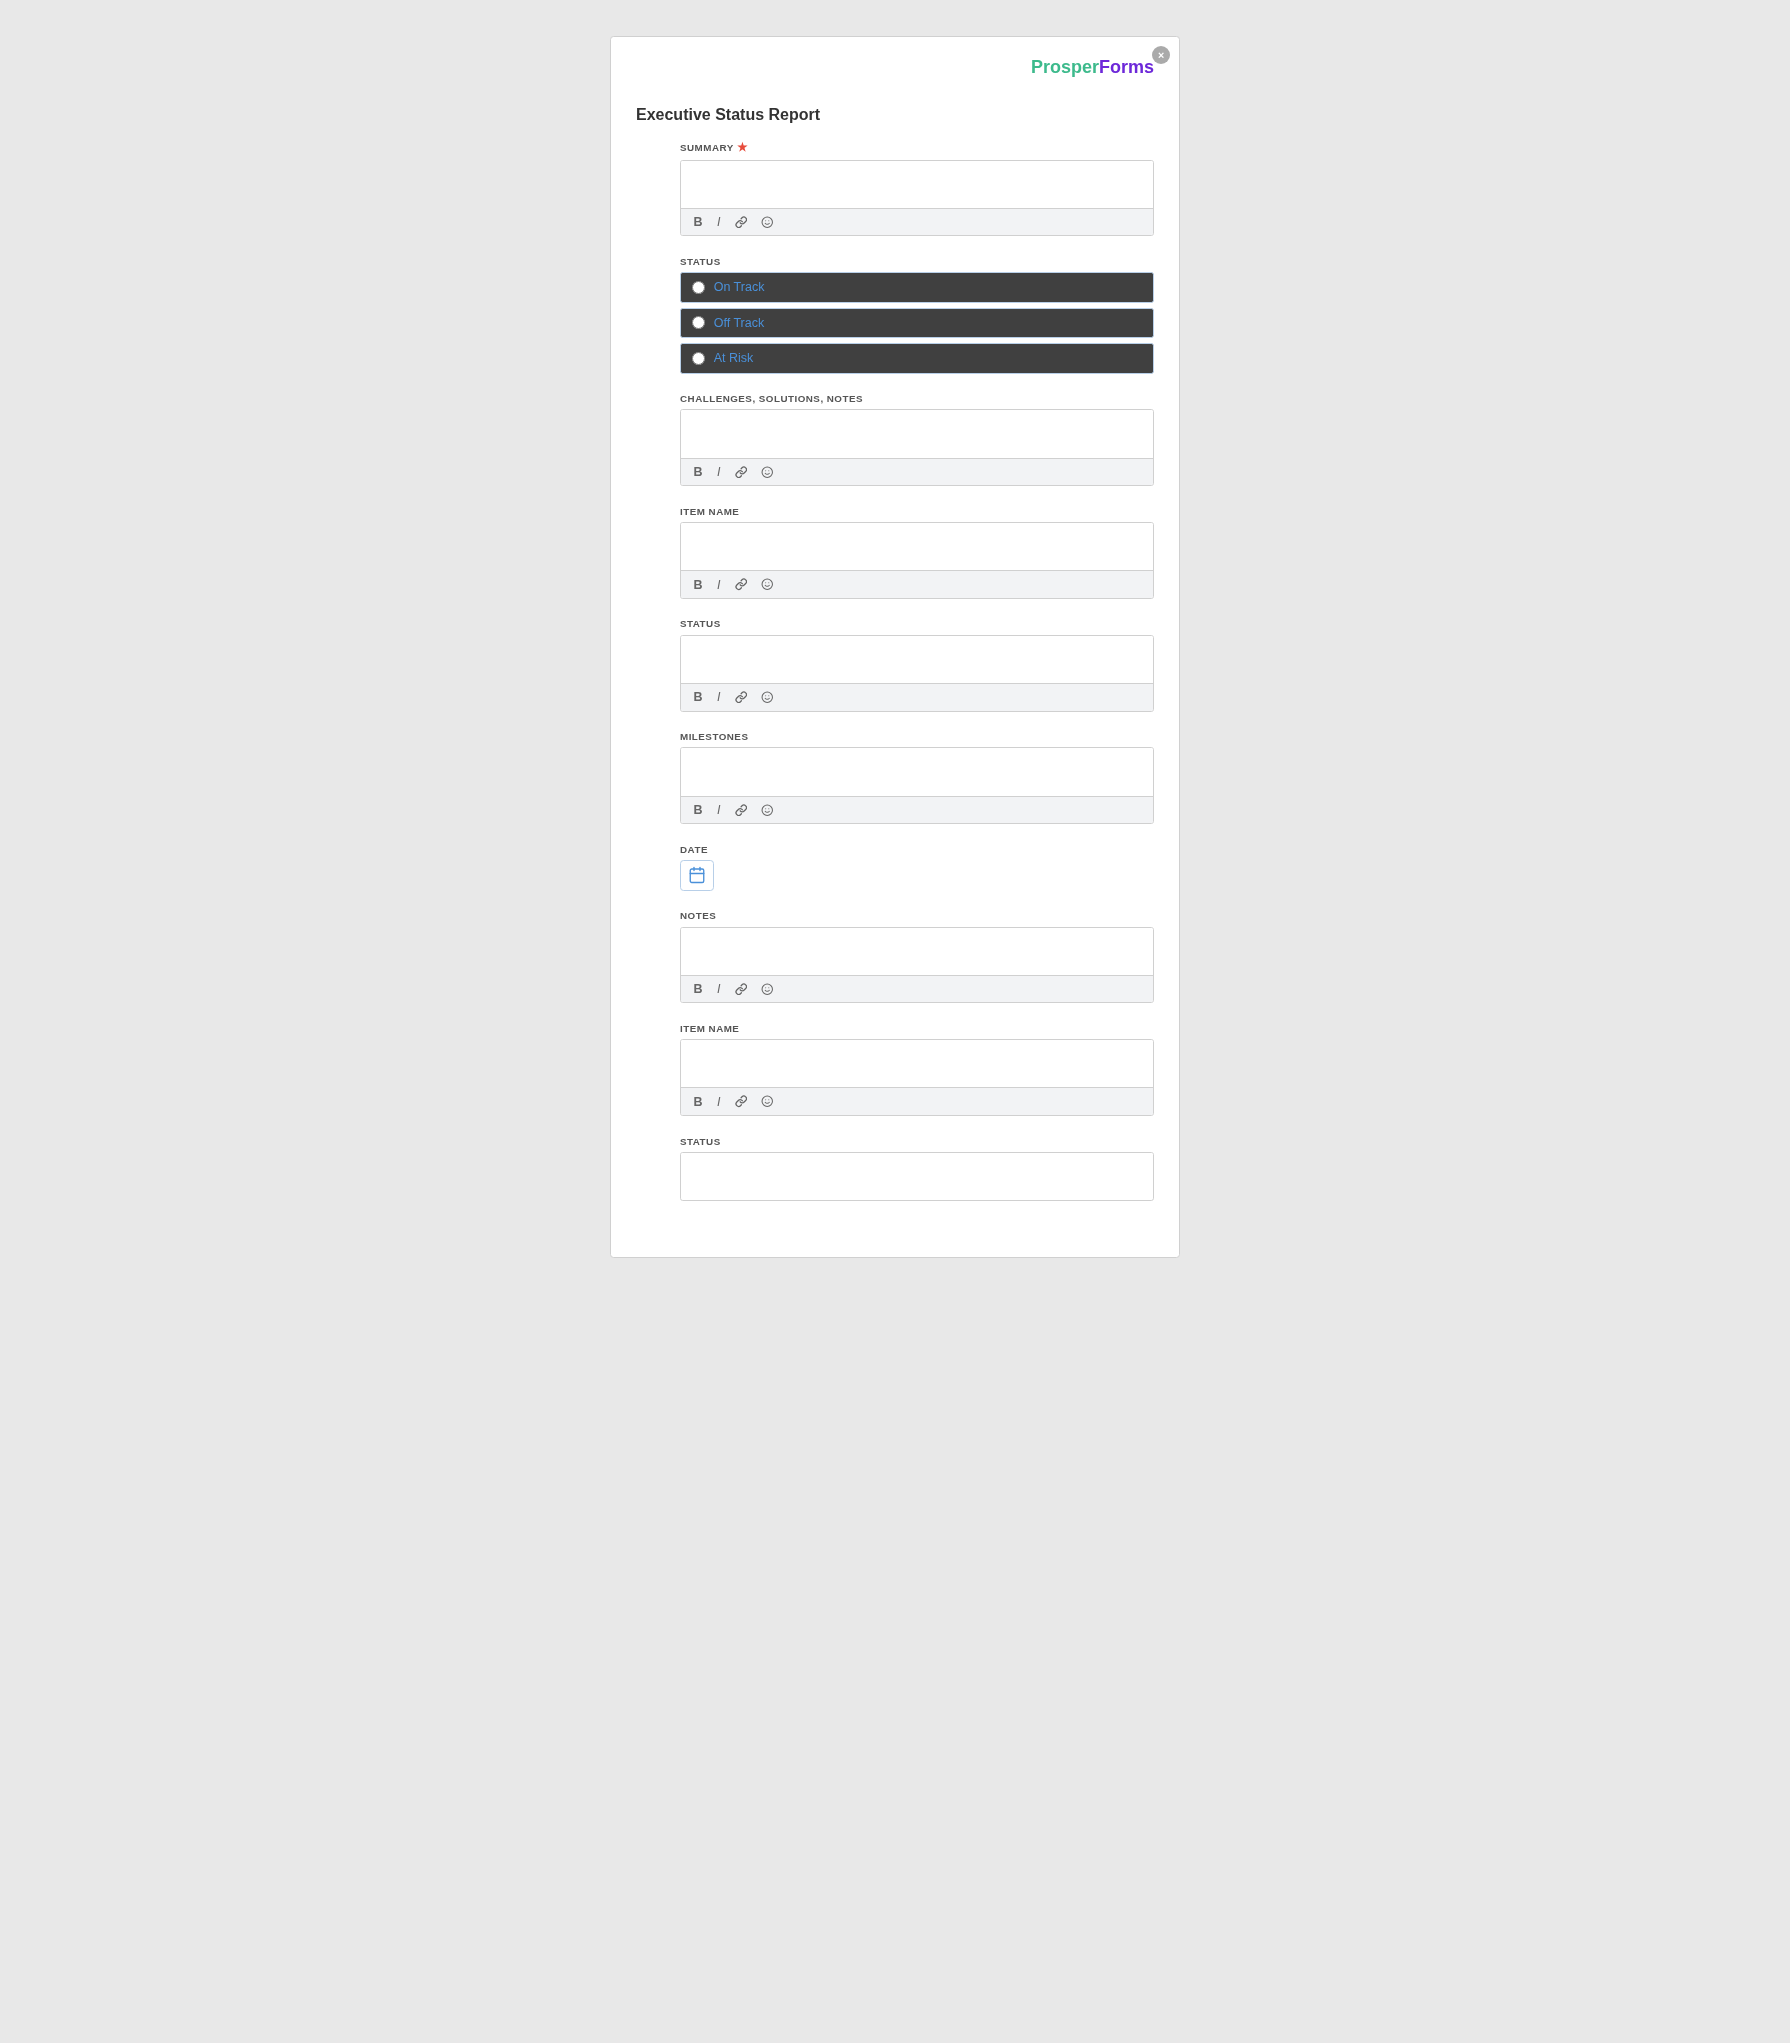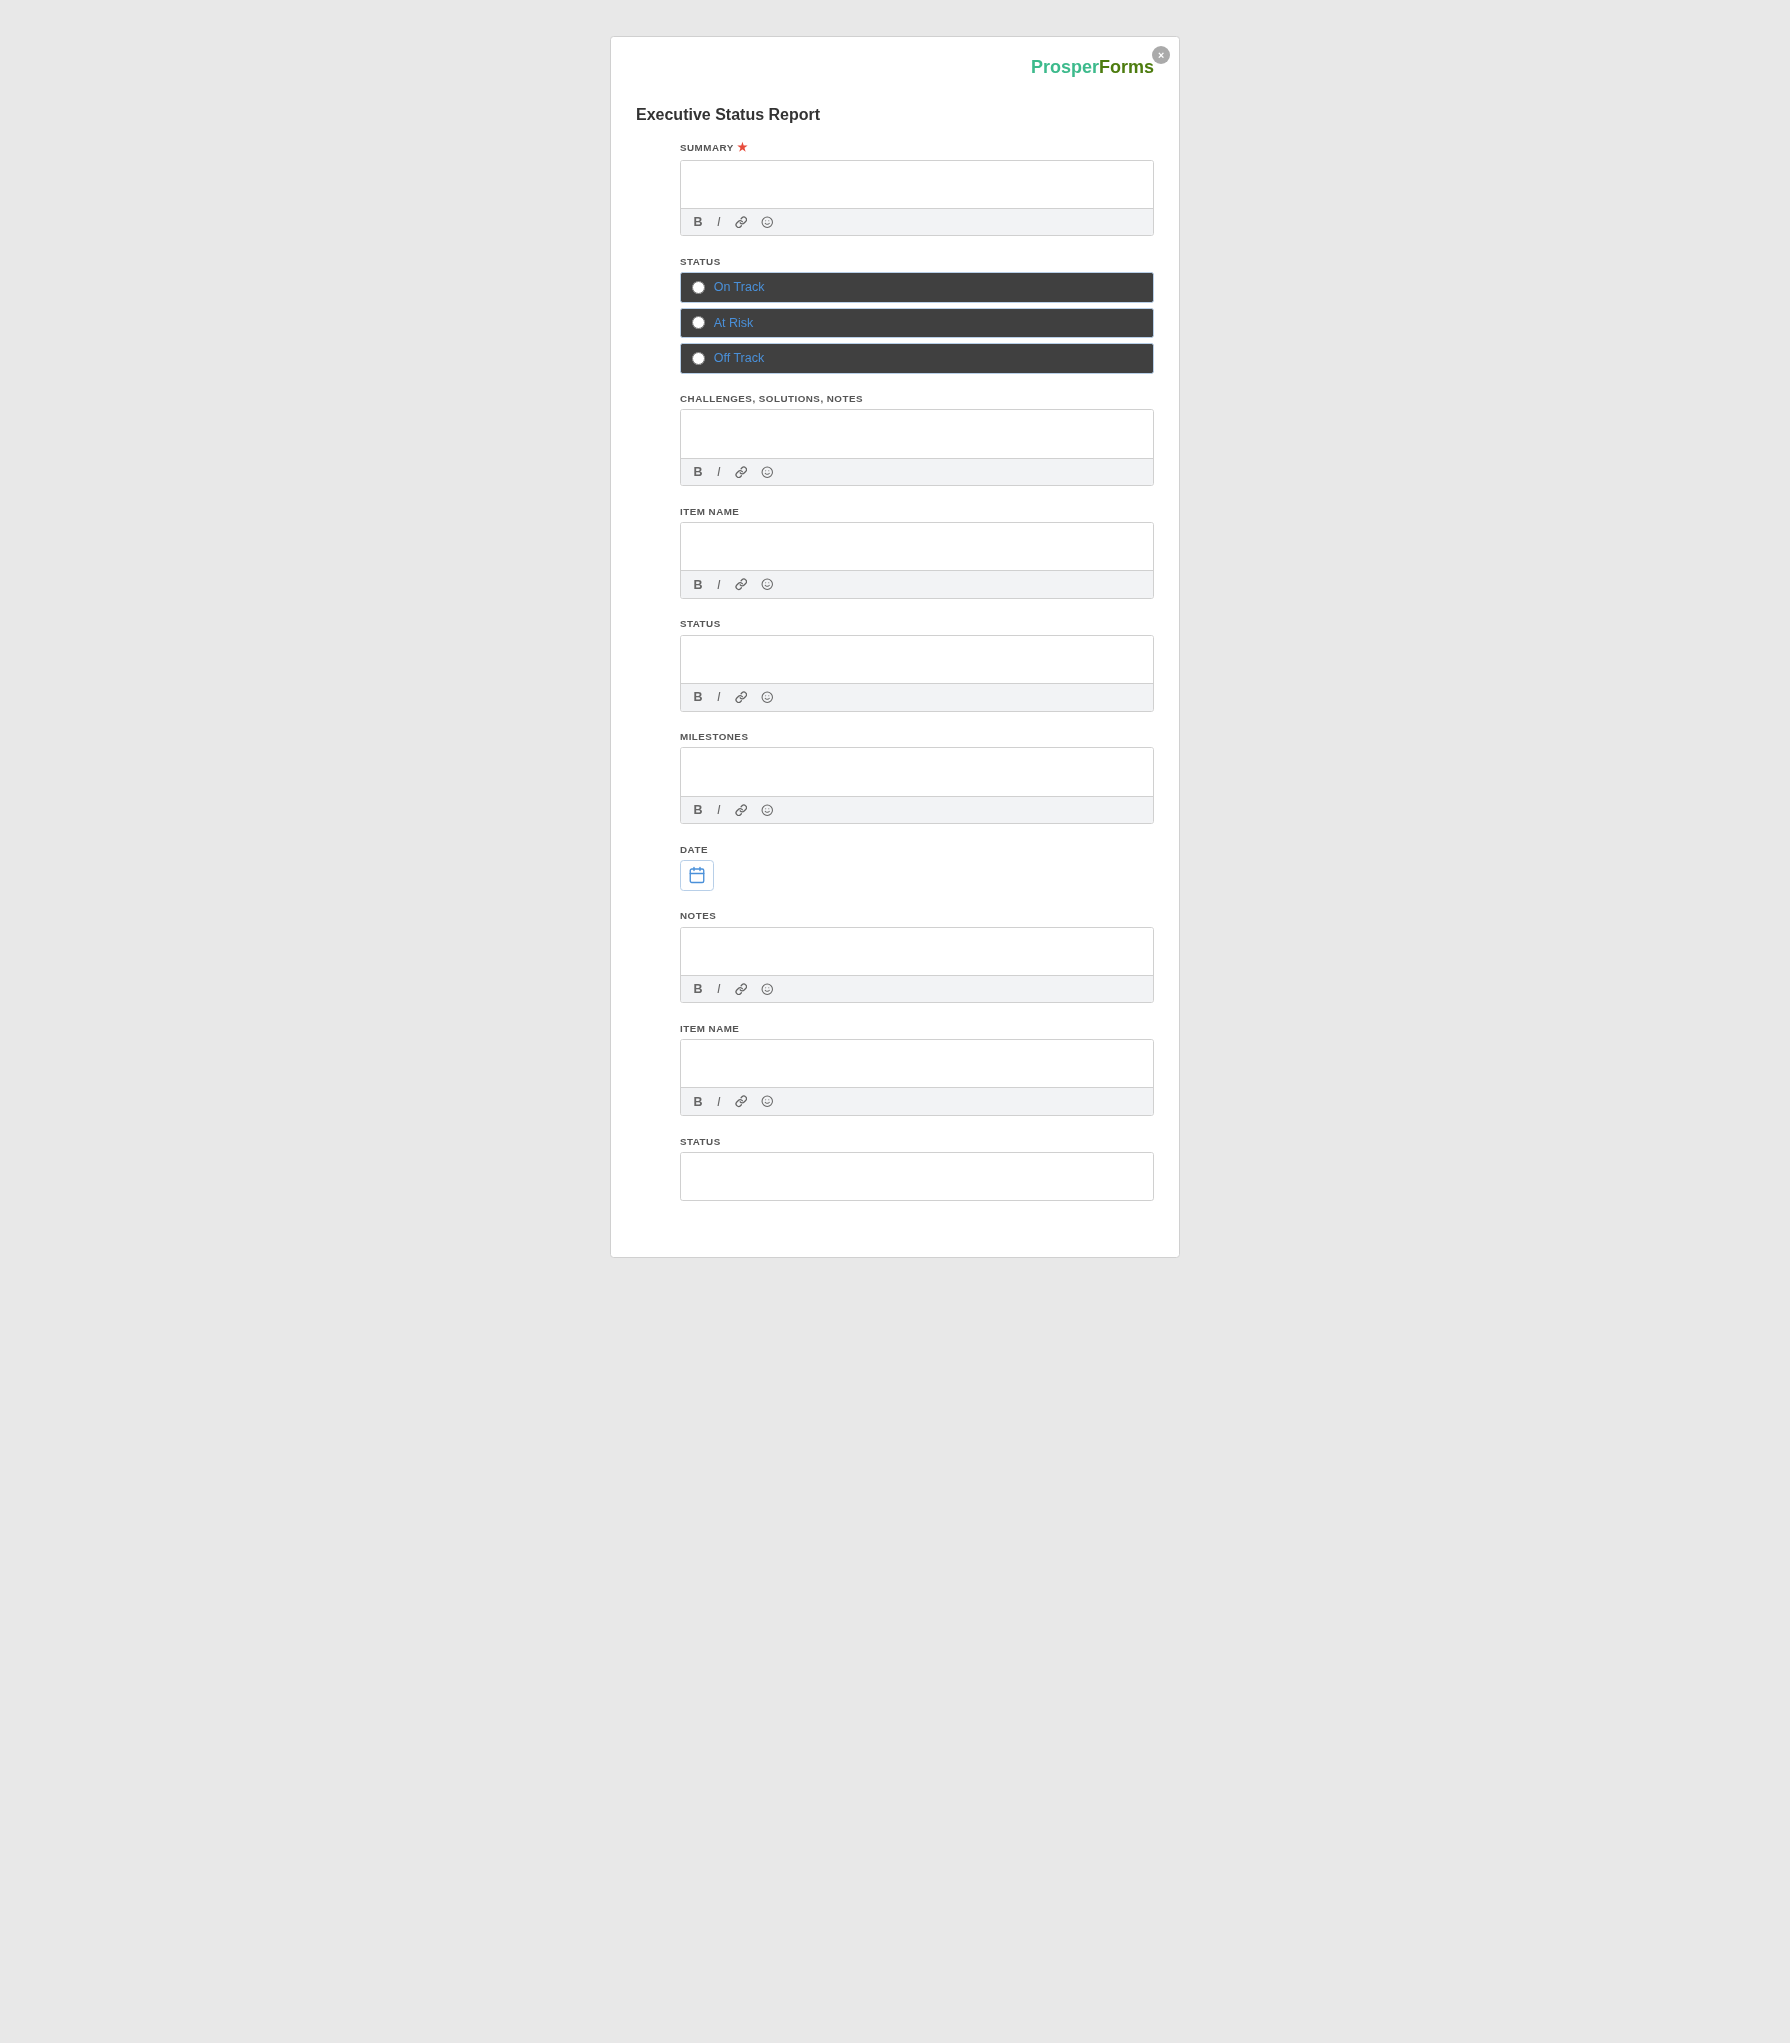--- a/index.html
+++ b/index.html
@@ -47,21 +47,21 @@
       font-size: 18px;
       font-weight: 700;
       line-height: 1;
     }
 
     .logo-prosper {
       color: #3dba8c;
     }
 
     .logo-forms {
-      color: #4d7c0f;
+      color: #6d28d9;
     }
 
     .close-btn {
       position: absolute;
       top: 9px;
       right: 9px;
       width: 18px;
       height: 18px;
       background: #aaaaaa;
       border-radius: 50%;
@@ -231,26 +231,26 @@
   <div class="field-group">
     <div class="field-label">
       <span>STATUS</span>
     </div>
     <div>
       <label class="radio-option">
         <input type="radio" name="status" value="on_track" style="">
         <span class="radio-label">On Track</span>
       </label>
       <label class="radio-option">
+        <input type="radio" name="status" value="off_track" style="">
+        <span class="radio-label">Off Track</span>
+      </label>
+      <label class="radio-option">
         <input type="radio" name="status" value="at_risk" style="">
         <span class="radio-label">At Risk</span>
-      </label>
-      <label class="radio-option">
-        <input type="radio" name="status" value="off_track" style="">
-        <span class="radio-label">Off Track</span>
       </label>
     </div>
   </div>
 
   <div class="field-group">
     <div class="field-label">
       <span>CHALLENGES, SOLUTIONS, NOTES</span>
     </div>
     <div class="text-editor">
       <textarea class="text-area" rows="2" style=""></textarea>

